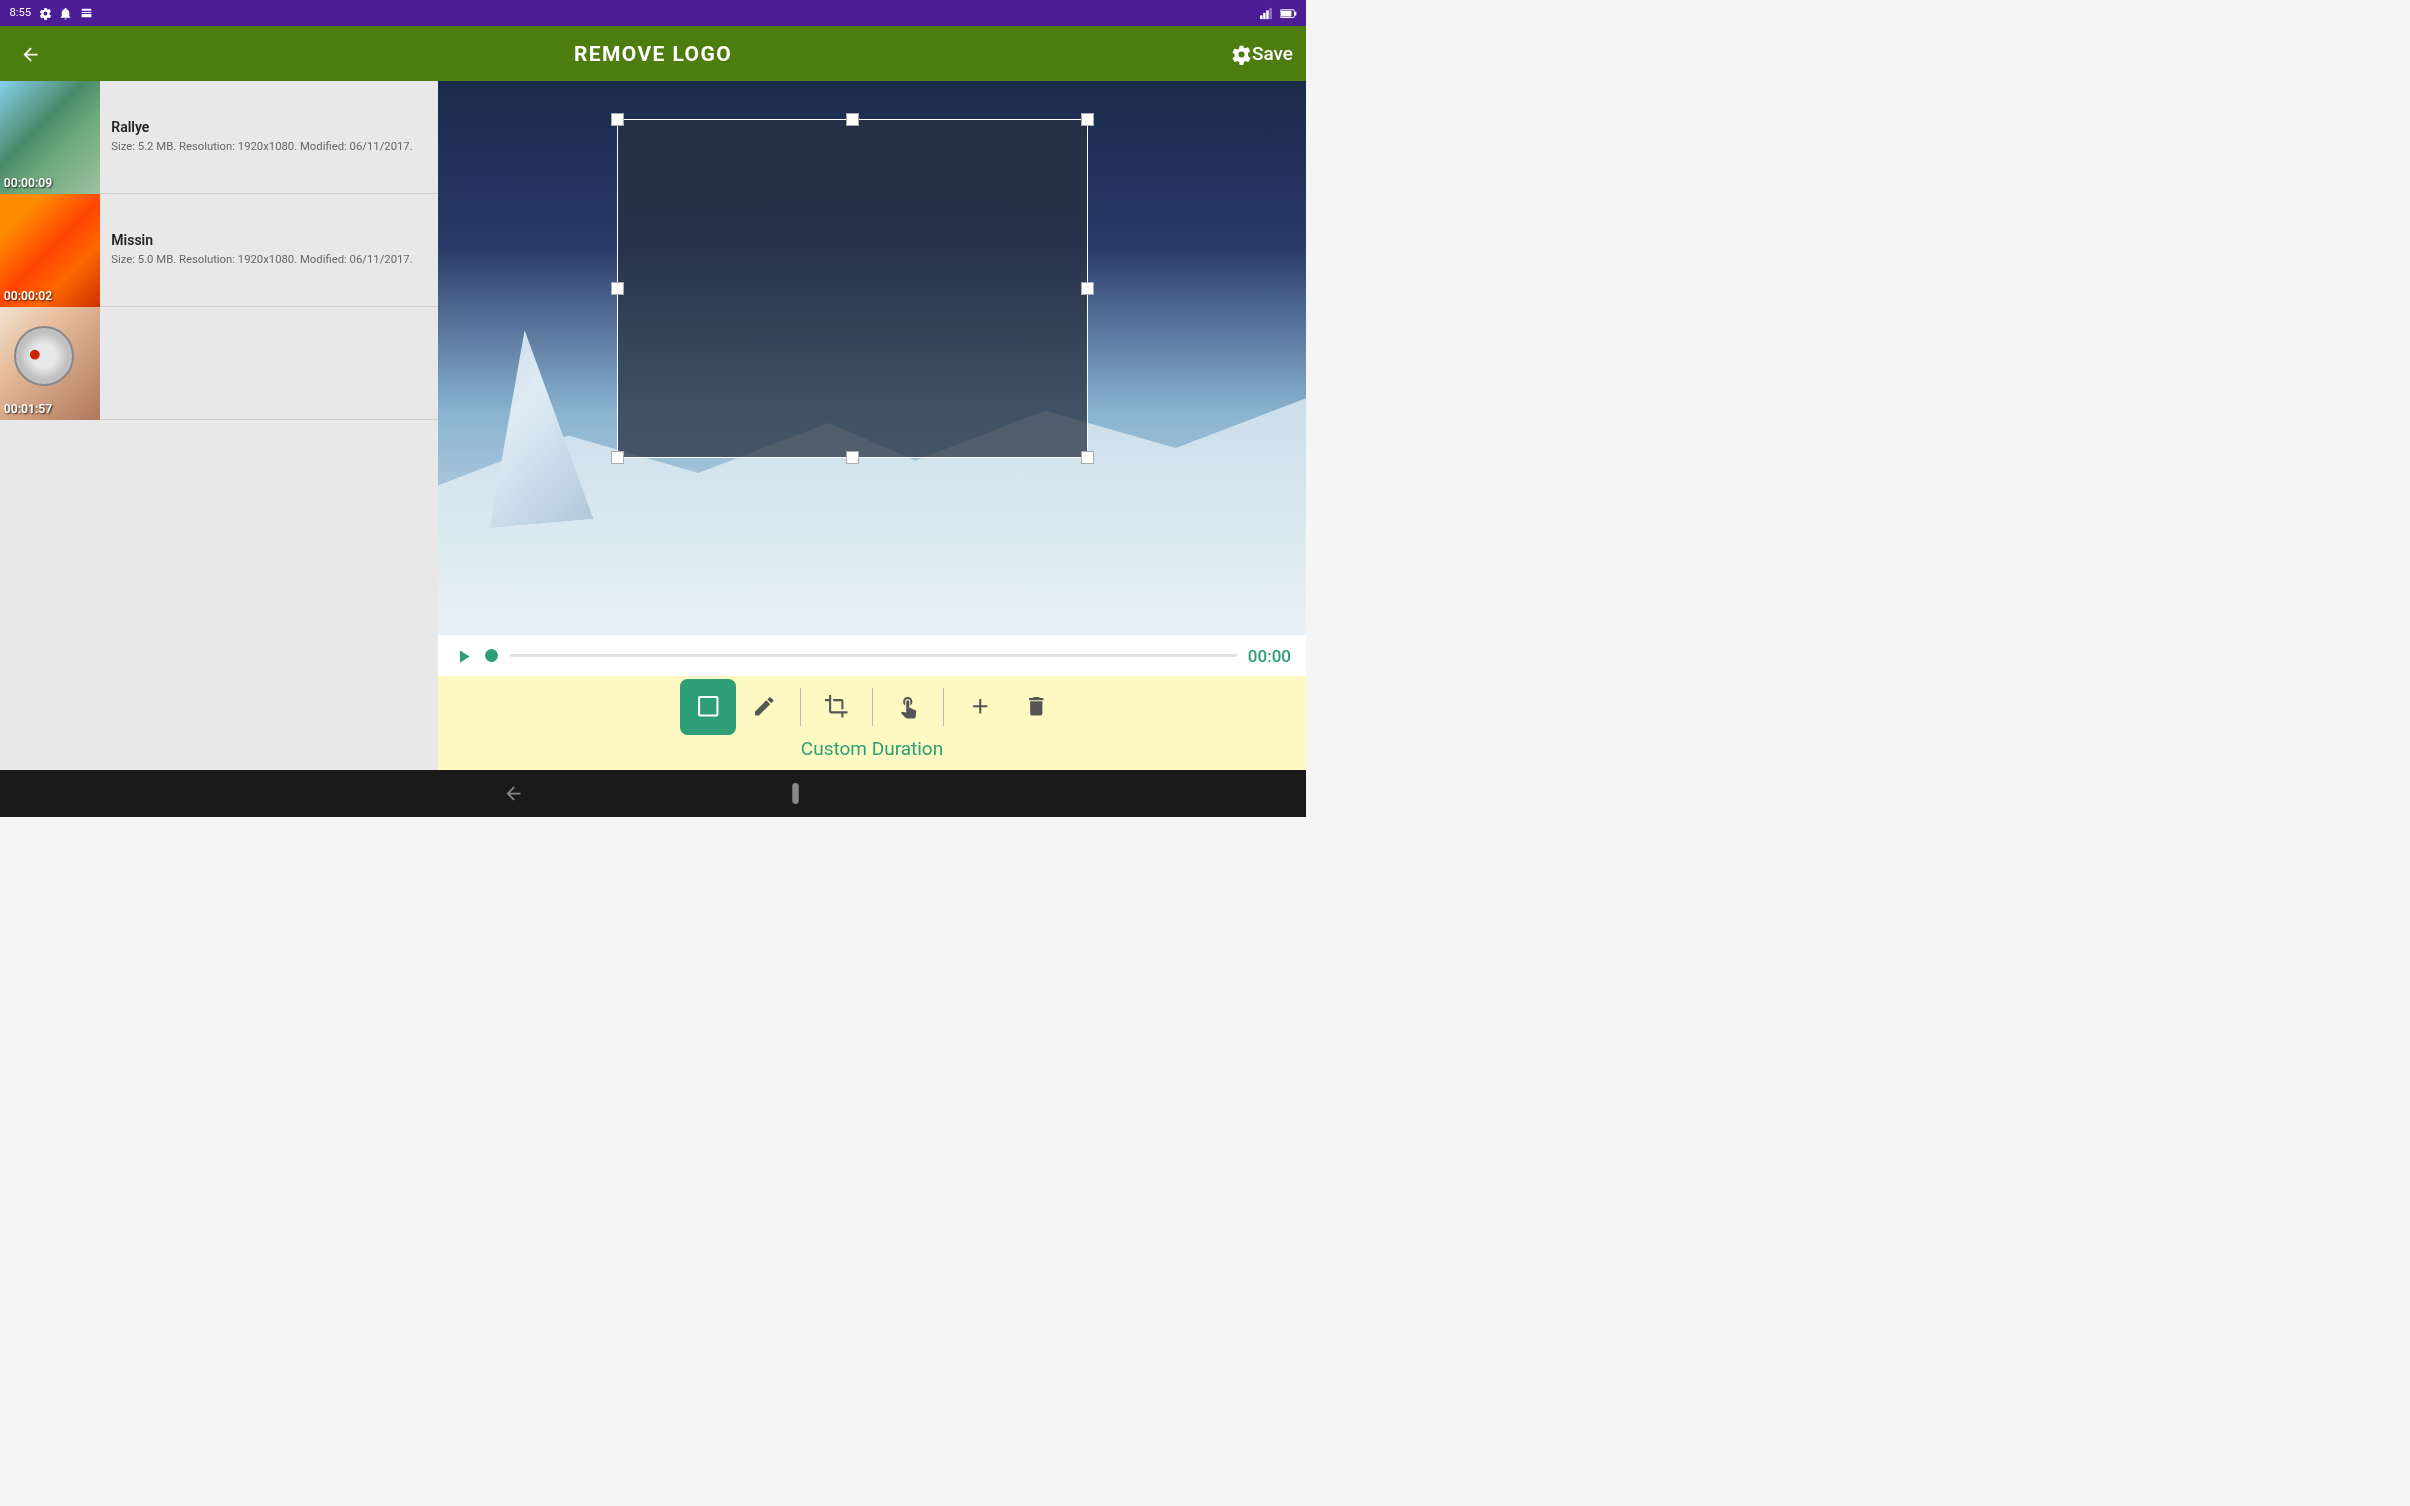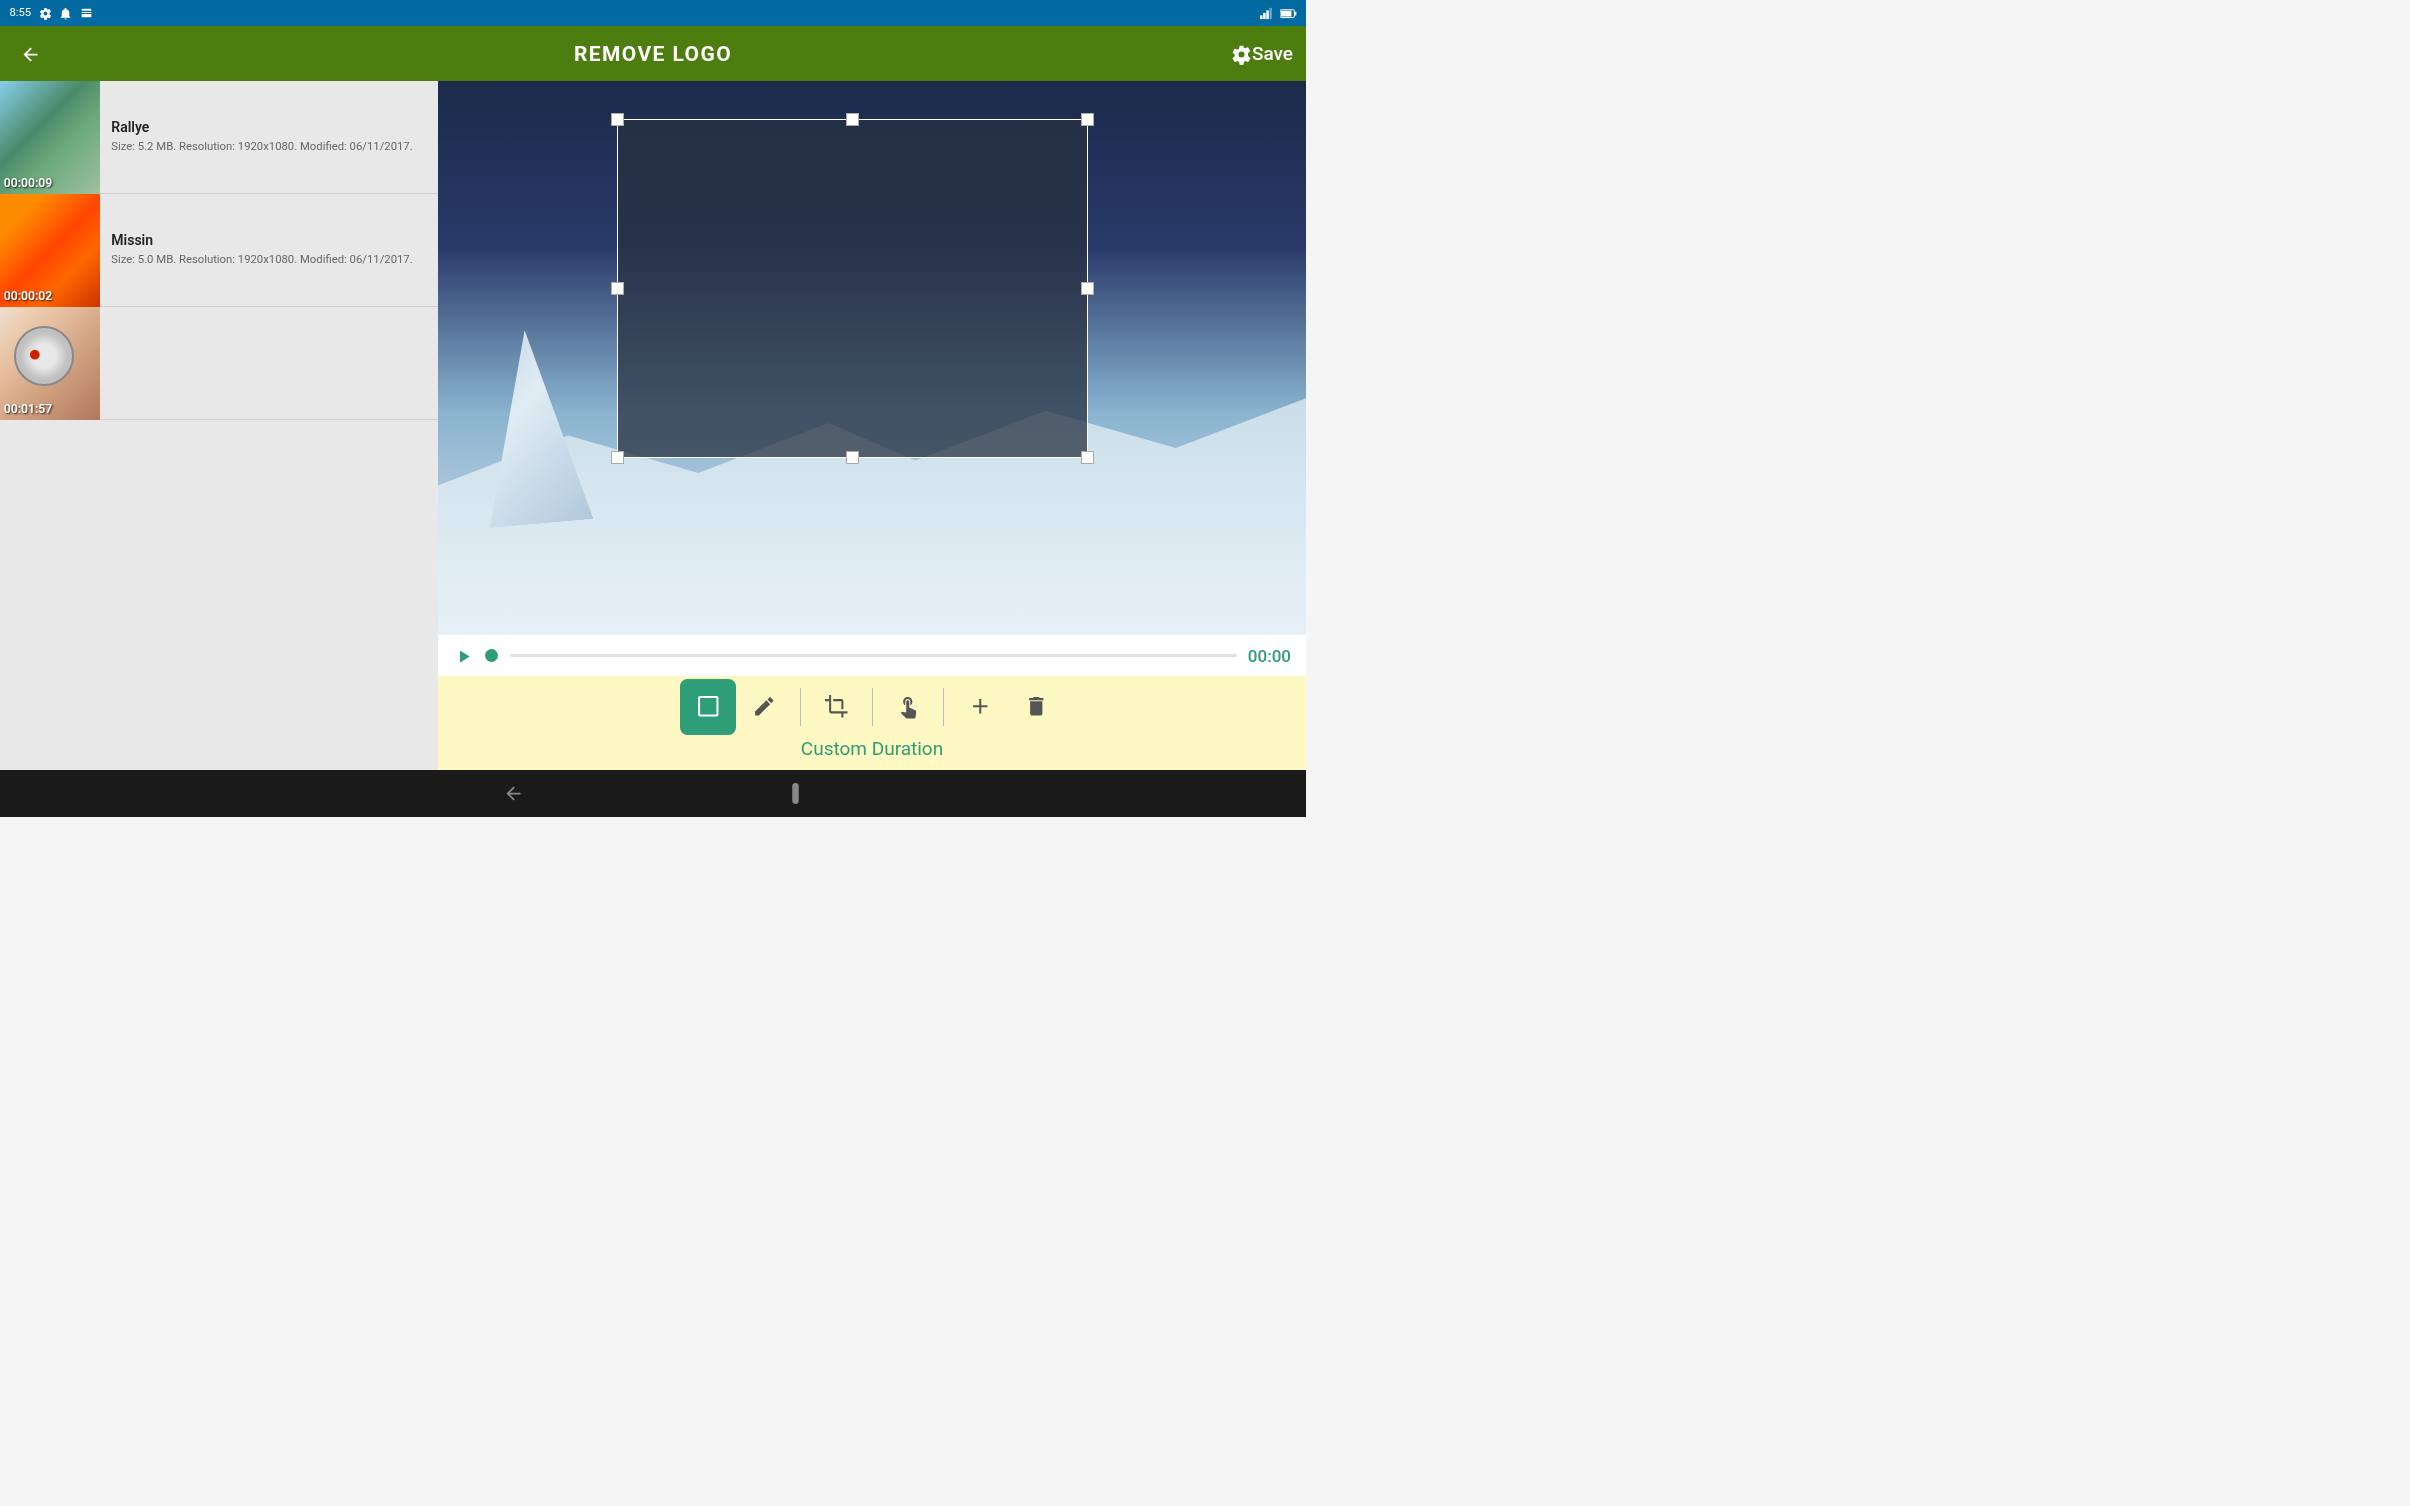--- a/index.html
+++ b/index.html
@@ -9,21 +9,21 @@
       background: #f5f5f5;
       font-family: 'Roboto', Arial, sans-serif;
       overflow: hidden;
       position: relative;
     }
 
     
     #status-bar {
       width: 100%;
       height: 26px;
-      background: #0369a1;
+      background: #4c1d95;
       display: flex;
       align-items: center;
       justify-content: space-between;
       padding: 0 9.4px;
       color: white;
       font-size: 11.3px;
     }
     .status-left { display: flex; align-items: center; gap: 7.5px; }
     .status-right { display: flex; align-items: center; gap: 4.7px; }
 

